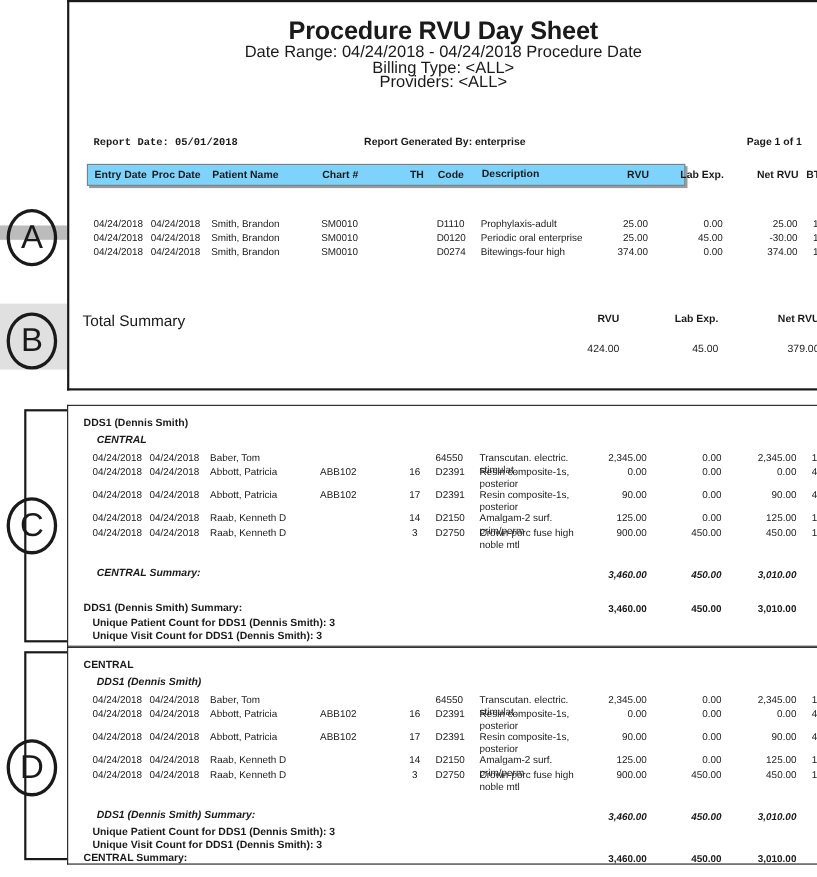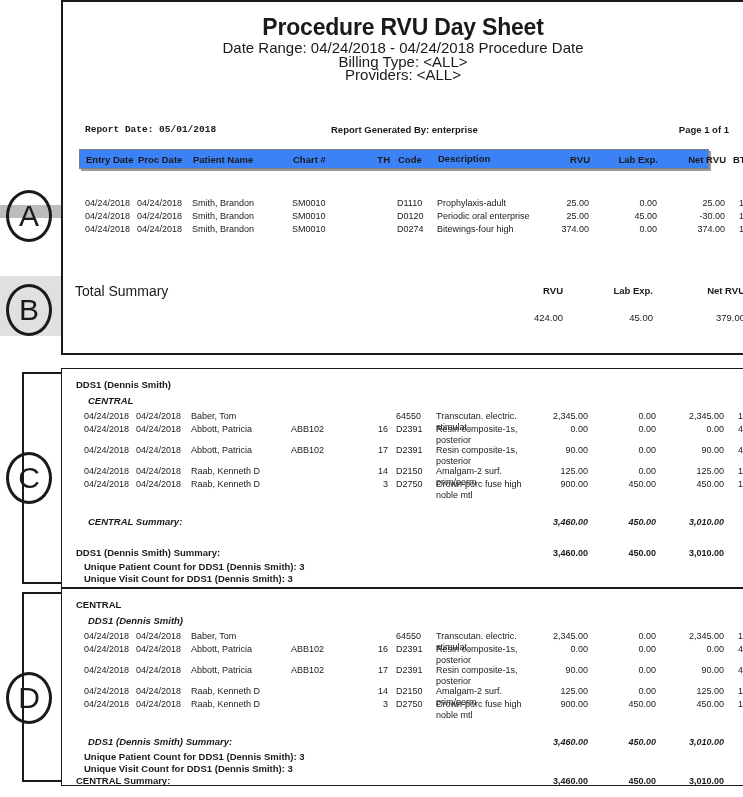--- a/index.html
+++ b/index.html
@@ -86,39 +86,39 @@
   }
   .meta-row .m-left  { position: absolute; left: 22px; font-family: Liberation Mono, monospace; }
   .meta-row .m-mid   { position: absolute; left: 268px; }
   .meta-row .m-right { position: absolute; right: 14px; }
 
   
   #col-header {
     position: absolute;
     top: 147px;
     left: 16px;
-    width: 630px;
+    width: 544px;
     height: 20px;
     border: 1px solid #7f7f7f;
     box-shadow: 2px 2px 0 0 #9a9a9a;
-    background: #3b82f6;
+    background: #7dd3fc;
     font-size: 9.5px;
     font-weight: bold;
     box-sizing: border-box;
   }
 
   
   .c { position: absolute; font-size: 9px; white-space: nowrap; }
   .hc { position: absolute; font-size: 9.5px; font-weight: bold; white-space: nowrap; }
 
   .col-entry { left: 6px; }
   .col-proc  { left: 58px; }
   .col-pat   { left: 113px; }
   .col-chart { left: 213px; }
-  .col-th    { width: 22px; text-align: right; left: 288px; }
+  .col-th    { width: 22px; text-align: center; left: 288px; }
   .col-code  { left: 318px; }
   .col-desc  { left: 358px; width: 104px; white-space: normal; line-height: 10.5px; }
   .col-rvu   { left: 440px; width: 70px; text-align: right; }
   .col-lab   { left: 516px; width: 62px; text-align: right; }
   .col-net   { left: 584px; width: 62px; text-align: right; }
   .col-bt    { left: 653px; width: 12px; text-align: right; }
 
   .row { position: absolute; left: 16px; width: 670px; height: 13px; }
 
   

